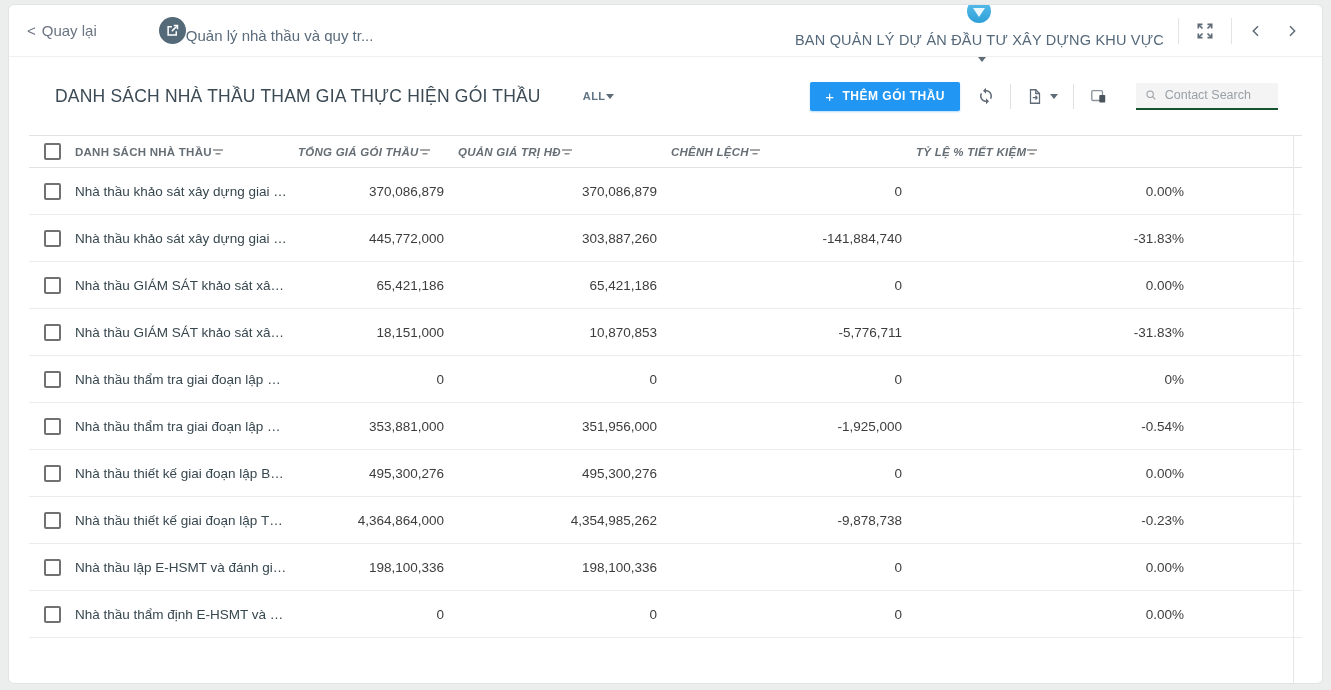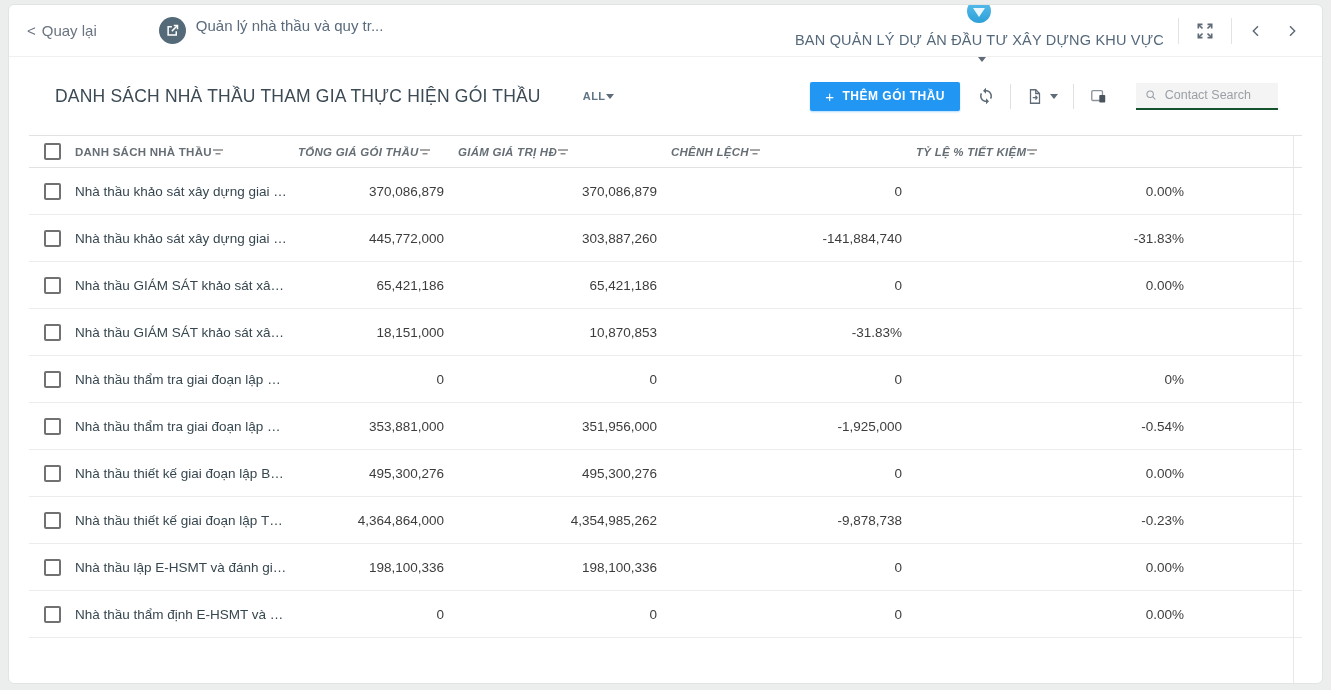--- a/index.html
+++ b/index.html
@@ -6,21 +6,21 @@
   html,body { width:1331px; height:690px; overflow:hidden; }
   body { background:#eceeee; font-family:"Liberation Sans","DejaVu Sans",sans-serif; }
   .stage { position:relative; width:1331px; height:690px; }
   .card { position:absolute; left:8px; top:4px; width:1315px; height:680px;
           background:#fff; border:1px solid #e2e3e4; border-radius:6px; overflow:hidden; }
 
   
   .topbar { height:52px; display:flex; align-items:center; padding:0 20px 0 18px;
             border-bottom:1px solid #f0f0f0; }
   .back { display:flex; align-items:center; gap:6px; color:#6a7480; font-size:15px; cursor:pointer; }
-  .module { display:flex; align-items:flex-start; gap:10px; margin-left:62px; color:#5a6b7b; font-size:15px; }
+  .module { display:flex; align-items:flex-end; gap:0; margin-left:62px; color:#5a6b7b; font-size:15px; }
   .module-ic { width:27px; height:27px; border-radius:50%; background:#546a79;
                display:flex; align-items:center; justify-content:center; flex:0 0 27px; }
   .tb-right { margin-left:auto; display:flex; align-items:center; }
   .org { display:flex; align-items:center; gap:9px; color:#54687a; font-size:14.5px;
          letter-spacing:.2px; cursor:pointer;flex-direction:column; }
   .avatar { width:24px; height:24px; border-radius:50%;
             background:linear-gradient(180deg,#5ec1ec,#2d9fd8);
             display:flex; align-items:center; justify-content:center; }
   .tri-down { width:0; height:0; border-left:6px solid transparent; border-right:6px solid transparent;
               border-top:9px solid #eaf7fe; margin-top:3px; }
@@ -181,21 +181,21 @@
             </svg>
         </div>
         <div class="th num">
           <span>TỔNG GIÁ GÓI THẦU</span>
           <svg width="12" height="10" viewBox="0 0 12 10" stroke="#8a8a8a" stroke-width="1.4">
               <path d="M1 3h10"></path>
               <path d="M3.5 6.8h5"></path>
             </svg>
         </div>
         <div class="th num">
-          <span>GIÁM GIÁ TRỊ HĐ</span>
+          <span>QUẢN GIÁ TRỊ HĐ</span>
           <svg width="12" height="10" viewBox="0 0 12 10" stroke="#8a8a8a" stroke-width="1.4">
               <path d="M1 3h10"></path>
               <path d="M3.5 6.8h5"></path>
             </svg>
         </div>
         <div class="th num">
           <span>CHÊNH LỆCH</span>
           <svg width="12" height="10" viewBox="0 0 12 10" stroke="#8a8a8a" stroke-width="1.4">
               <path d="M1 3h10"></path>
               <path d="M3.5 6.8h5"></path>
@@ -247,20 +247,21 @@
     <div></div>
   </div>
 
   <div class="trow">
     <div class="cell c-check">
               <span class="checkbox"></span>
             </div>
     <div class="cell c-name">Nhà thầu GIÁM SÁT khảo sát xây dựng ...</div>
     <div class="cell c-num">18,151,000</div>
     <div class="cell c-num">10,870,853</div>
+    <div class="cell c-num">-5,776,711</div>
     <div class="cell c-num">-31.83%</div>
     <div></div>
   </div>
 
   <div class="trow">
     <div class="cell c-check">
               <span class="checkbox"></span>
             </div>
     <div class="cell c-name">Nhà thầu thẩm tra giai đoạn lập BC.NC ...</div>
     <div class="cell c-num">0</div>

